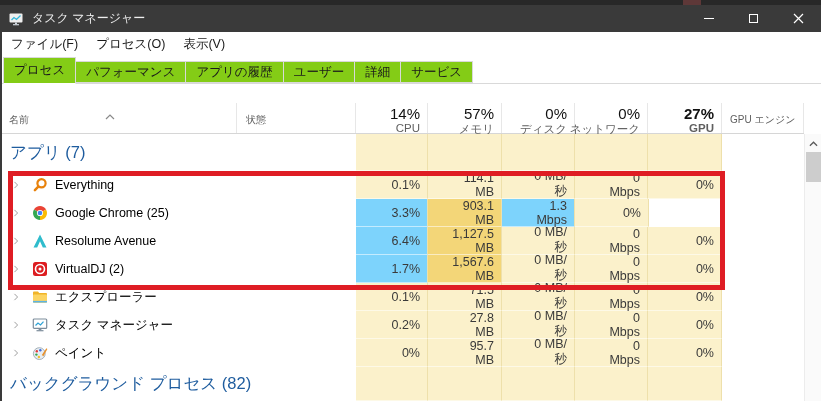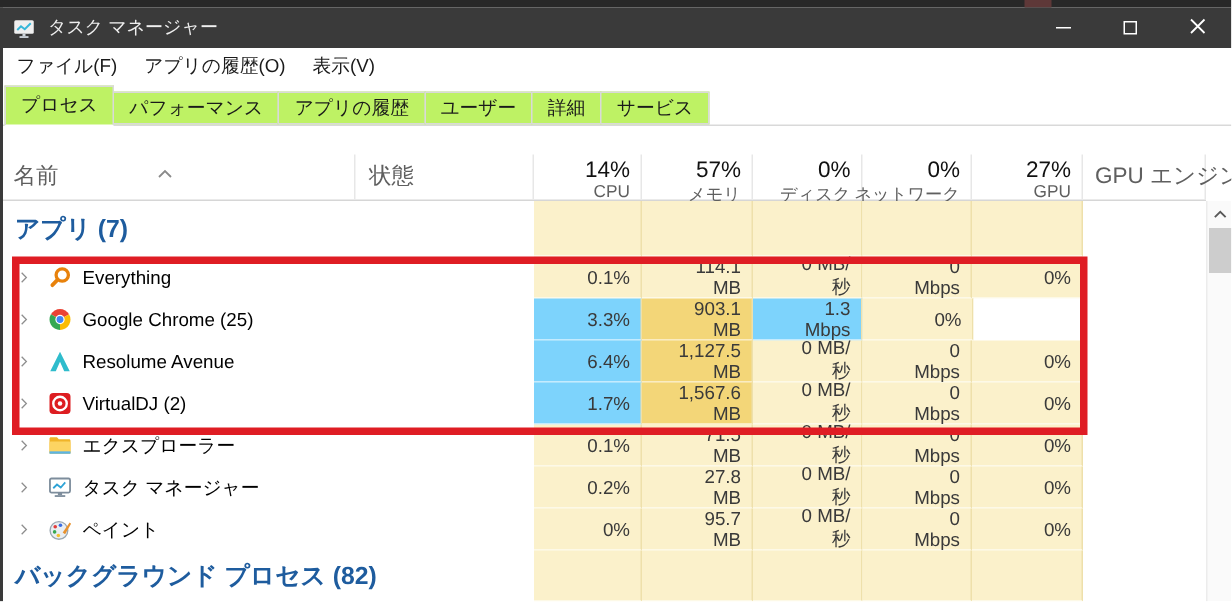--- a/index.html
+++ b/index.html
@@ -18,41 +18,41 @@
   .win-btn{width:45px;height:100%;display:flex;align-items:center;justify-content:center;cursor:default;}
   .min-glyph{width:10px;height:1px;background:#fff;}
   .max-glyph{width:9px;height:9px;border:1px solid #fff;box-sizing:border-box;}
 
   
   .menubar{position:absolute;left:2px;top:32px;right:0;height:24px;background:#fff;display:flex;align-items:center;font-size:12.5px;color:#1a1a1a;}
   .menu-item{padding:0 9px;white-space:nowrap;}
 
   
   .tabbar{position:absolute;left:2px;top:56px;right:0;height:28px;display:flex;align-items:flex-end;border-bottom:1px solid #d9d9d9;box-sizing:border-box;padding-left:1px;background:#fff;}
-  .tab{box-sizing:border-box;height:22px;line-height:20px;padding:0 10px;border:1px solid #d9d9d9;background:#bef264;font-size:12.5px;color:#1a1a1a;margin-right:-1px;white-space:nowrap;}
+  .tab{box-sizing:border-box;height:22px;line-height:20px;padding:0 10px;border:1px solid #d9d9d9;background:#84cc16;font-size:12.5px;color:#1a1a1a;margin-right:-1px;white-space:nowrap;}
   .tab.active{height:27px;line-height:25px;margin-bottom:-1px;border-bottom:1px solid #fff;position:relative;z-index:2;}
 
   
   .table-header{position:absolute;top:84px;left:0;width:804px;height:50px;box-sizing:border-box;border-bottom:1px solid #d6d6d6;display:flex;background:#fff;}
   .hcell{box-sizing:border-box;border-right:1px solid #e7e7e7;position:relative;margin-top:19px;}
   .hcell.hname{width:237px;}
   .hcell.hstatus{width:119px;}
-  .hlabel{position:absolute;bottom:6px;left:9px;font-size:15px;color:#5f5f5f;white-space:nowrap;}
+  .hlabel{position:absolute;bottom:6px;left:9px;font-size:10px;color:#5f5f5f;white-space:nowrap;}
   .sort-arrow{position:absolute;top:3px;left:105px;}
   .hcell.val-h{display:flex;flex-direction:column;justify-content:space-between;align-items:flex-end;padding:2px 7px 5px;}
   .hcell.w-cpu{width:72px;} .hcell.w-mem{width:74px;} .hcell.w-disk{width:73px;}
-  .hcell.w-net{width:73px;} .hcell.w-gpu{width:74px;} .hcell.w-gpue{width:82px;}
+  .hcell.w-net{width:73px;} .hcell.w-gpu{width:74px;font-weight:bold;} .hcell.w-gpue{width:82px;}
   .htotal{font-size:15px;color:#111;}
   .hcollabel{font-size:11.5px;color:#5f5f5f;white-space:nowrap;}
 
   
   .table-body{position:absolute;top:134px;left:0;width:804px;height:267px;background:#fff;}
   .row{display:flex;}
   .row.process{height:28px;}
-  .row.group{height:37px;font-weight:bold;}
+  .row.group{height:37px;}
   .row.group.last{height:34px;}
   .cell{box-sizing:border-box;}
   .namec{width:237px;display:flex;align-items:center;padding-left:11px;}
   .statusc{width:119px;}
   .groupc{width:356px;display:flex;align-items:center;padding-left:10px;}
   .group-label{font-size:16.5px;color:#1e5c9e;white-space:nowrap;}
   .expander{width:10px;height:12px;margin-right:11px;display:flex;align-items:center;flex:0 0 auto;}
   .app-icon{width:16px;height:16px;margin-right:7px;flex:0 0 auto;}
   .pname{font-size:12.5px;color:#000000;white-space:nowrap;}
   .val{text-align:right;padding-right:7px;font-size:12.5px;color:#3a3a3a;border-right:1px solid #eee0ab;border-bottom:1px solid rgba(255,255,255,0.55);display:flex;align-items:center;justify-content:flex-end;padding-left:28px;}
@@ -102,21 +102,21 @@
       <div class="win-btn">
         <span><svg width="11" height="11" viewBox="0 0 11 11">
               <path d="M1 1 L10 10 M10 1 L1 10" stroke="#fff" stroke-width="1.2"></path>
             </svg></span>
       </div>
     </div>
   </div>
 
   <div class="menubar">
     <span class="menu-item">ファイル(F)</span>
-    <span class="menu-item">アプリの履歴(O)</span>
+    <span class="menu-item">プロセス(O)</span>
     <span class="menu-item">表示(V)</span>
   </div>
 
   <div class="tabbar">
     <div class="tab active">プロセス</div>
     <div class="tab">パフォーマンス</div>
     <div class="tab">アプリの履歴</div>
     <div class="tab">ユーザー</div>
     <div class="tab">詳細</div>
     <div class="tab">サービス</div>

